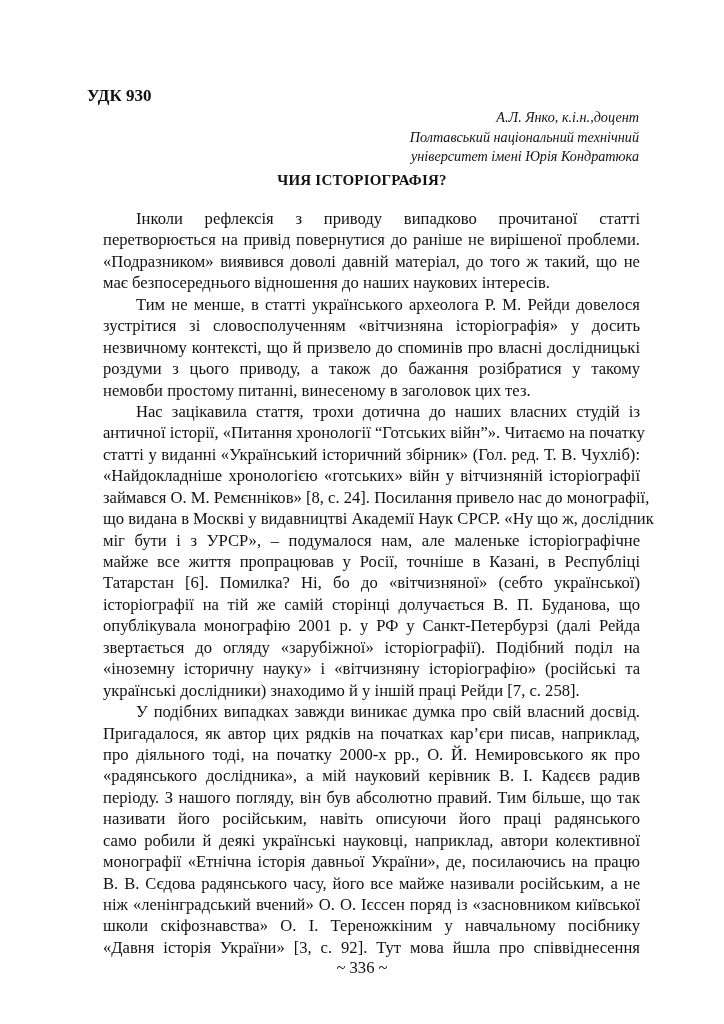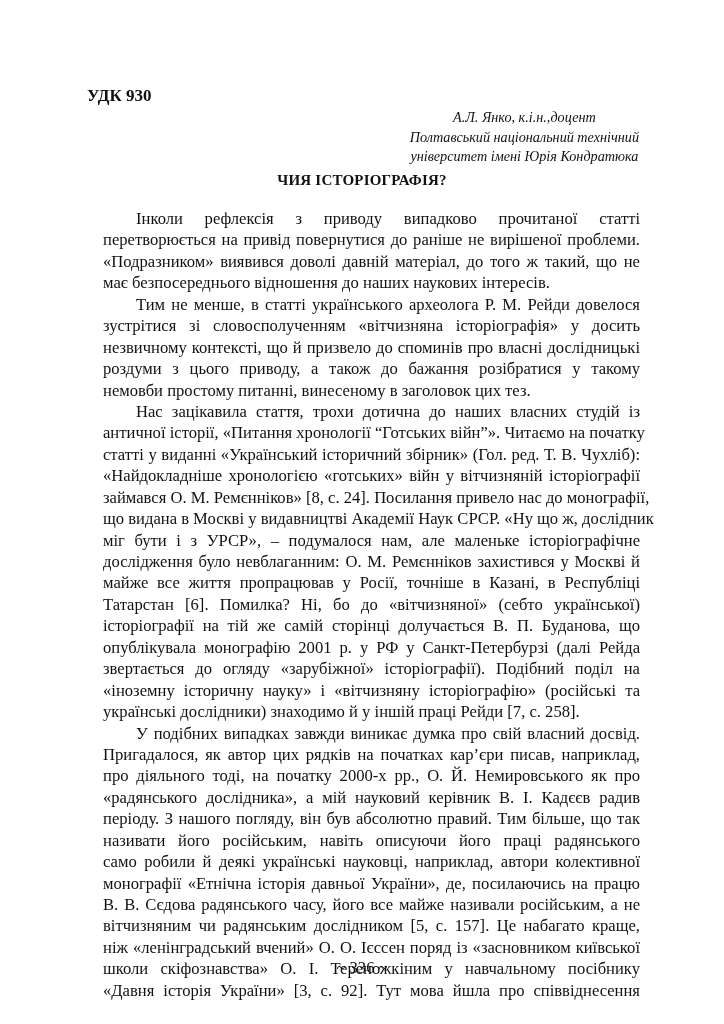--- a/index.html
+++ b/index.html
@@ -1,20 +1,20 @@
 <!DOCTYPE html>
 <html><head>
 <meta charset="utf-8">
 <style>
   html, body { margin: 0; padding: 0; background: #ffffff; }
   body { width: 724px; height: 1024px; position: relative; overflow: hidden;
          font-family: "Liberation Serif", "DejaVu Serif", serif; color: #111; }
   .page { position: absolute; left: 0; top: 0; width: 724px; height: 780px; }
   .udk { position: absolute; left: 87px; top: 86px; font-weight: bold; font-size: 17px; }
-  .author { position: absolute; right: 85px; top: 108px; text-align: center; font-style: italic;
+  .author { position: absolute; right: 85px; top: 108px; text-align: right; font-style: italic;
             font-size: 14.2px; line-height: 19.5px; }
   .title { position: absolute; left: 0; width: 724px; top: 172px; text-align: center;
            font-weight: bold; font-size: 15px; letter-spacing: 0.2px; }
   .body { position: absolute; left: 87px; top: 208px; width: 553px; font-size: 16.6px; }
   .line { display: block; height: 21.45px; line-height: 21.45px; white-space: nowrap;
           text-align: justify; text-align-last: justify; overflow: visible; margin-left: 16px; }
   .line.indent { padding-left: 33px; }
   .line.last { text-align-last: left; font-family: Liberation Serif, serif; }
   .pagenum { position: absolute; left: 0; width: 724px; top: 958px; text-align: center; font-size: 16.6px; }
 </style>
@@ -47,40 +47,38 @@
         <span class="line last">немовби простому питанні, винесеному в заголовок цих тез.</span>
       </div>
       <div>
         <span class="line indent">Нас зацікавила стаття, трохи дотична до наших власних студій із</span>
         <span class="line">античної історії, «Питання хронології “Готських війн”». Читаємо на початку</span>
         <span class="line">статті у виданні «Український історичний збірник» (Гол. ред. Т. В. Чухліб):</span>
         <span class="line">«Найдокладніше хронологією «готських» війн у вітчизняній історіографії</span>
         <span class="line">займався О. М. Ремєнніков» [8, с. 24]. Посилання привело нас до монографії,</span>
         <span class="line">що видана в Москві у видавництві Академії Наук СРСР. «Ну що ж, дослідник</span>
         <span class="line">міг бути і з УРСР», – подумалося нам, але маленьке історіографічне</span>
-        <span class="line">дослідження було невблаганним: О. М. Ремєнніков захистився у Москві й</span>
         <span class="line">майже все життя пропрацював у Росії, точніше в Казані, в Республіці</span>
         <span class="line">Татарстан [6]. Помилка? Ні, бо до «вітчизняної» (себто української)</span>
         <span class="line">історіографії на тій же самій сторінці долучається В. П. Буданова, що</span>
         <span class="line">опублікувала монографію 2001 р. у РФ у Санкт-Петербурзі (далі Рейда</span>
         <span class="line">звертається до огляду «зарубіжної» історіографії). Подібний поділ на</span>
         <span class="line">«іноземну історичну науку» і «вітчизняну історіографію» (російські та</span>
         <span class="line last">українські дослідники) знаходимо й у іншій праці Рейди [7, с. 258].</span>
       </div>
       <div>
         <span class="line indent">У подібних випадках завжди виникає думка про свій власний досвід.</span>
         <span class="line">Пригадалося, як автор цих рядків на початках кар’єри писав, наприклад,</span>
         <span class="line">про діяльного тоді, на початку 2000-х рр., О. Й. Немировського як про</span>
         <span class="line">«радянського дослідника», а мій науковий керівник В. І. Кадєєв радив</span>
         <span class="line">періоду. З нашого погляду, він був абсолютно правий. Тим більше, що так</span>
         <span class="line">називати його російським, навіть описуючи його праці радянського</span>
         <span class="line">само робили й деякі українські науковці, наприклад, автори колективної</span>
         <span class="line">монографії «Етнічна історія давньої України», де, посилаючись на працю</span>
         <span class="line">В. В. Сєдова радянського часу, його все майже називали російським, а не</span>
-        <span class="line">вітчизняним чи радянським дослідником [5, с. 157]. Це набагато краще,</span>
         <span class="line">ніж «ленінградський вчений» О. О. Ієссен поряд із «засновником київської</span>
         <span class="line">школи скіфознавства» О. І. Тереножкіним у навчальному посібнику</span>
         <span class="line">«Давня історія України» [3, с. 92]. Тут мова йшла про співвіднесення</span>
       </div>
     </div>
 
   <div class="pagenum">~ 336 ~</div>
 </div>
 
 </body></html>

